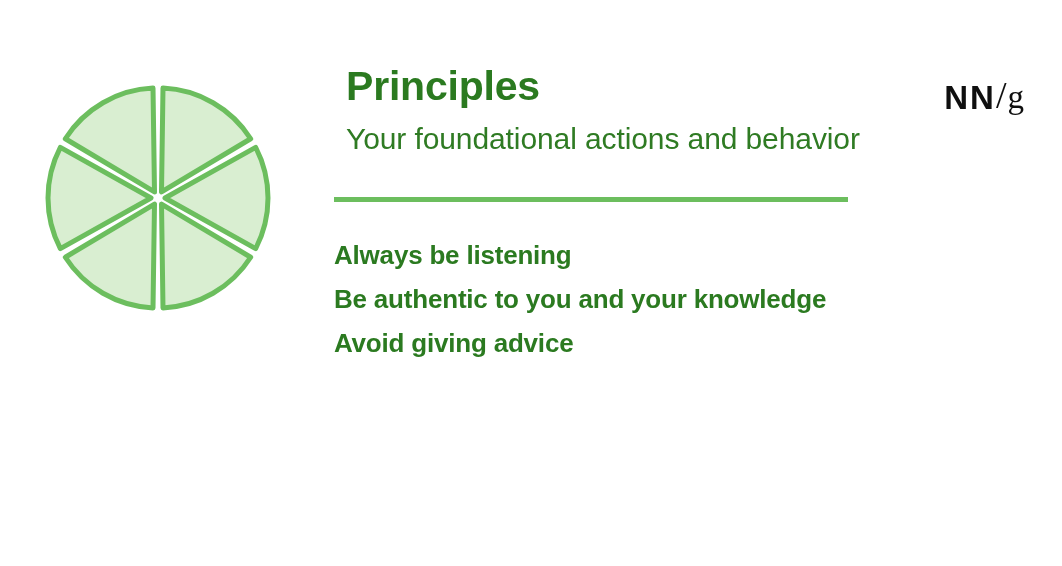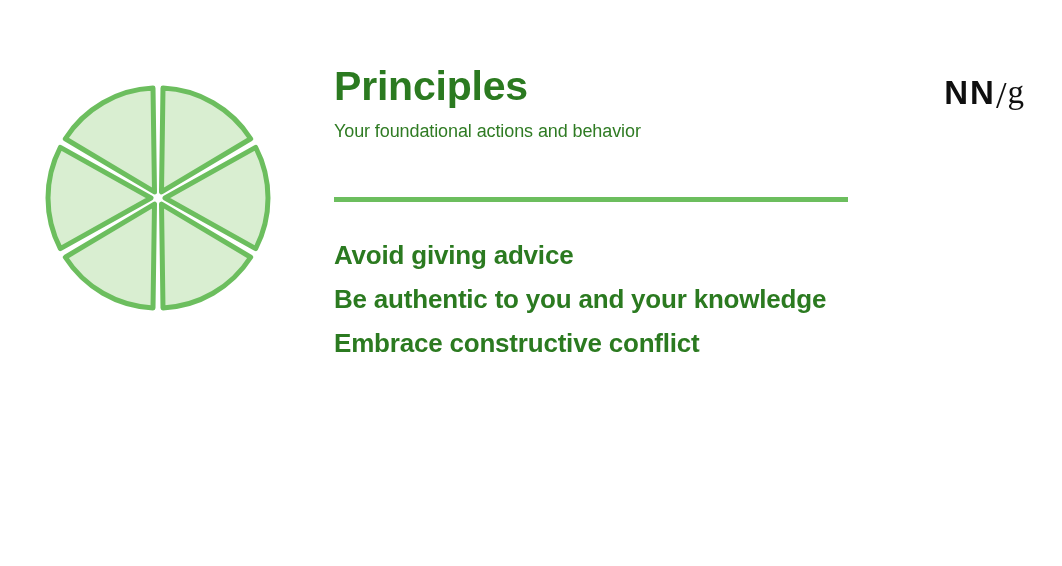--- a/index.html
+++ b/index.html
@@ -30,37 +30,37 @@
   }
   .wheel-svg {
     display: block;
     width: 250px;
     height: 250px;
   }
 
   
   .content {
     position: absolute;
-    left: 334px;
+    left: 346px;
     top: 64px;
     width: 620px;
   }
   .page-title {
     margin: 0;
     font-family: "Liberation Sans", sans-serif;
     font-size: 41px;
     font-weight: bold;
     line-height: 1.12;
     letter-spacing: -0.2px;
     color: #2b7a20;
   }
   .page-subtitle {
     margin: 11px 0 0 0;
     font-family: "Liberation Sans", sans-serif;
-    font-size: 18px;
+    font-size: 30px;
     font-weight: normal;
     line-height: 1.2;
     letter-spacing: -0.1px;
     color: #2f7b23;
   }
   .divider {
     position: absolute;
     left: 334px;
     top: 197px;
     width: 514px;
@@ -86,21 +86,21 @@
     color: #2b7a20;
     white-space: nowrap;
   }
 
   
   .nng-logo {
     position: absolute;
     right: 38px;
     top: 76px;
     display: flex;
-    align-items: flex-start;
+    align-items: flex-end;
     color: #0f0f0f;
     line-height: 1;
   }
   .nng-nn {
     font-family: "Liberation Sans", sans-serif;
     font-size: 33px;
     font-weight: bold;
     letter-spacing: 2px;
   }
   .nng-slash {
@@ -134,23 +134,23 @@
   </div>
 
   <div class="content">
     <h1 class="page-title">Principles</h1>
     <p class="page-subtitle">Your foundational actions and behavior</p>
   </div>
 
   <div class="divider"></div>
 
   <ul class="principles-list" id="principles-list">
+      <li>Always be listening</li>
+      <li>Be authentic to you and your knowledge</li>
       <li>Avoid giving advice</li>
-      <li>Be authentic to you and your knowledge</li>
-      <li>Embrace constructive conflict</li>
     </ul>
 
   <div class="nng-logo">
     <span class="nng-nn">NN</span>
     <span class="nng-slash">/</span>
     <span class="nng-g">g</span>
   </div>
 
 </div>
 

